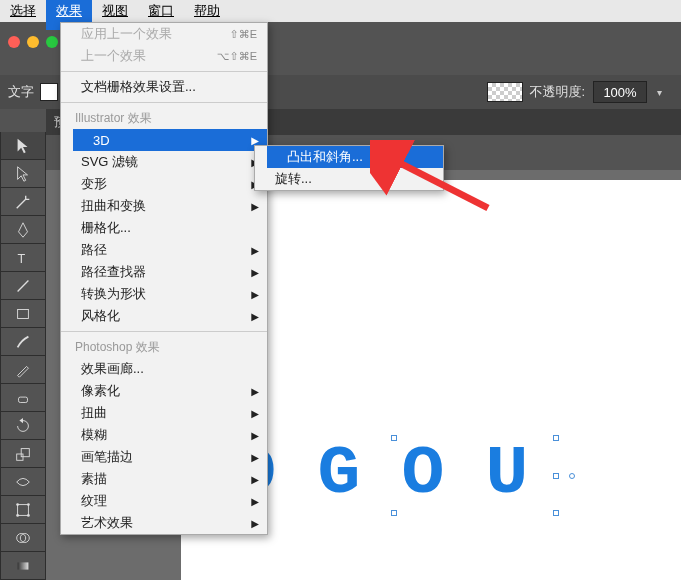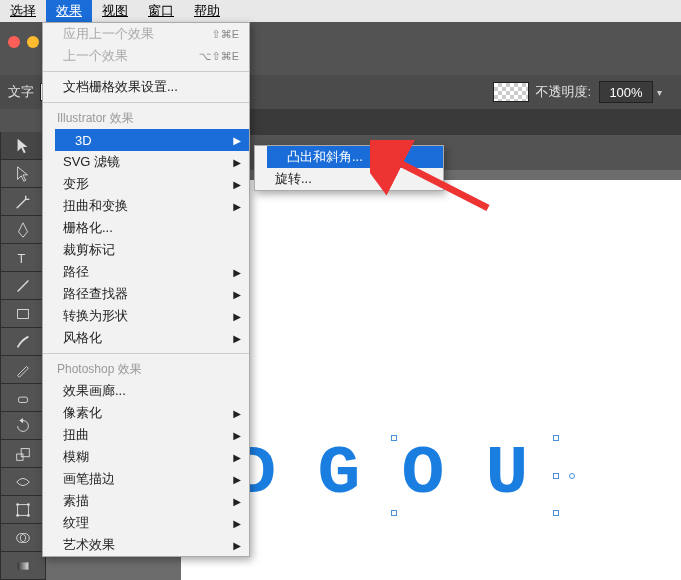--- a/index.html
+++ b/index.html
@@ -17,21 +17,21 @@
 .traffic .min { background: #febc2e; }
 .traffic .max { background: #28c840; }
 
 
 .control-bar { position: absolute; left: 0; right: 0; top: 75px; height: 34px; background: #4b4b4b; display: flex; align-items: center; color: #e0e0e0; font-size: 13px; }
 .control-bar .label-left { margin-left: 8px; }
 .control-bar .swatch { width: 18px; height: 18px; background: #fff; border: 1px solid #222; margin-left: 6px; }
 .control-bar .spacer { flex: 1; }
 .control-bar .colorchip { width: 36px; height: 20px; border: 1px solid #222; background: linear-gradient(45deg,#ccc 25%,transparent 25%,transparent 75%,#ccc 75%),linear-gradient(45deg,#ccc 25%,#fff 25%,#fff 75%,#ccc 75%); background-size: 8px 8px; background-position: 0 0,4px 4px; margin-right: 6px;}
 .control-bar .opacity-label { margin-right: 8px; }
-.control-bar .opacity-field { width: 54px; height: 22px; background: #3a3a3a; color: #fff; border: 1px solid #222; display: flex; align-items: center; justify-content: center; margin-right: 4px; }
+.control-bar .opacity-field { width: 54px; height: 22px; background: #3a3a3a; color: #fff; border: 1px solid #222; display: flex; align-items: center; justify-content: center; margin-right: 10px; }
 .control-bar .chev { width: 14px; font-size: 10px; color: #ccc; margin-right: 10px; }
 
 .tabbar { position: absolute; left: 46px; right: 0; top: 109px; height: 26px; background: #3a3a3a; display: flex; align-items: center; color: #ccc; font-size: 12px; padding-left: 8px; }
 
 
 .side-label { position: absolute; left: 74px; top: 132px; width: 90px; height: 14px; background: #2e2e2e; font-size: 10px; color: #999; padding: 1px 4px; }
 
 
 .toolbox { position: absolute; left: 0; top: 132px; width: 46px; bottom: 0; background: #535353; border-right: 1px solid #2d2d2d; }
 .toolbox .toolbtn { width: 46px; height: 28px; border: 1px solid #2d2d2d; border-top: none; background: #535353; display: flex; align-items: center; justify-content: center; }
@@ -49,21 +49,21 @@
 .dropdown { position: absolute; background: #f2f2f2; border: 1px solid #aaa; box-shadow: 2px 3px 8px rgba(0,0,0,0.35); font-size: 13px; color: #222; min-width: 190px; }
 .dropdown .row { height: 22px; display: flex; align-items: center; padding: 0 14px 0 20px; position: relative; }
 .dropdown .row.hover { background: #1a6dd8; color: #fff; margin-left: 12px; }
 .dropdown .row.disabled { color: #aaa; }
 .dropdown .row .arrow { position: absolute; right: 8px; font-size: 10px; }
 .dropdown .row .shortcut { position: absolute; right: 10px; font-size: 11px; color: #888; }
 .dropdown .row.hover .arrow { color: #fff; }
 .dropdown .sep { height: 1px; background: #ccc; margin: 4px 0; }
 .dropdown .header { color: #999; padding: 3px 14px 2px 14px; font-size: 12px; }
 
-.menu-main { left: 42px; top: 22px; width: 208px; }
+.menu-main { left: 60px; top: 22px; width: 208px; }
 .menu-sub { left: 254px; top: 145px; width: 140px; }
 
 
 .arrow-annot { position: absolute; pointer-events: none; }
 
 </style>
 </head>
 <body>
 
 <div class="menubar">
@@ -240,23 +240,20 @@
       <span class="arrow">▶</span>
     </div>
   <div class="row">
       <span>扭曲和变换</span>
       <span class="arrow">▶</span>
     </div>
   <div class="row">
       <span>栅格化...</span>
     </div>
   <div class="row">
-      <span>裁剪标记</span>
-    </div>
-  <div class="row">
       <span>路径</span>
       <span class="arrow">▶</span>
     </div>
   <div class="row">
       <span>路径查找器</span>
       <span class="arrow">▶</span>
     </div>
   <div class="row">
       <span>转换为形状</span>
       <span class="arrow">▶</span>

